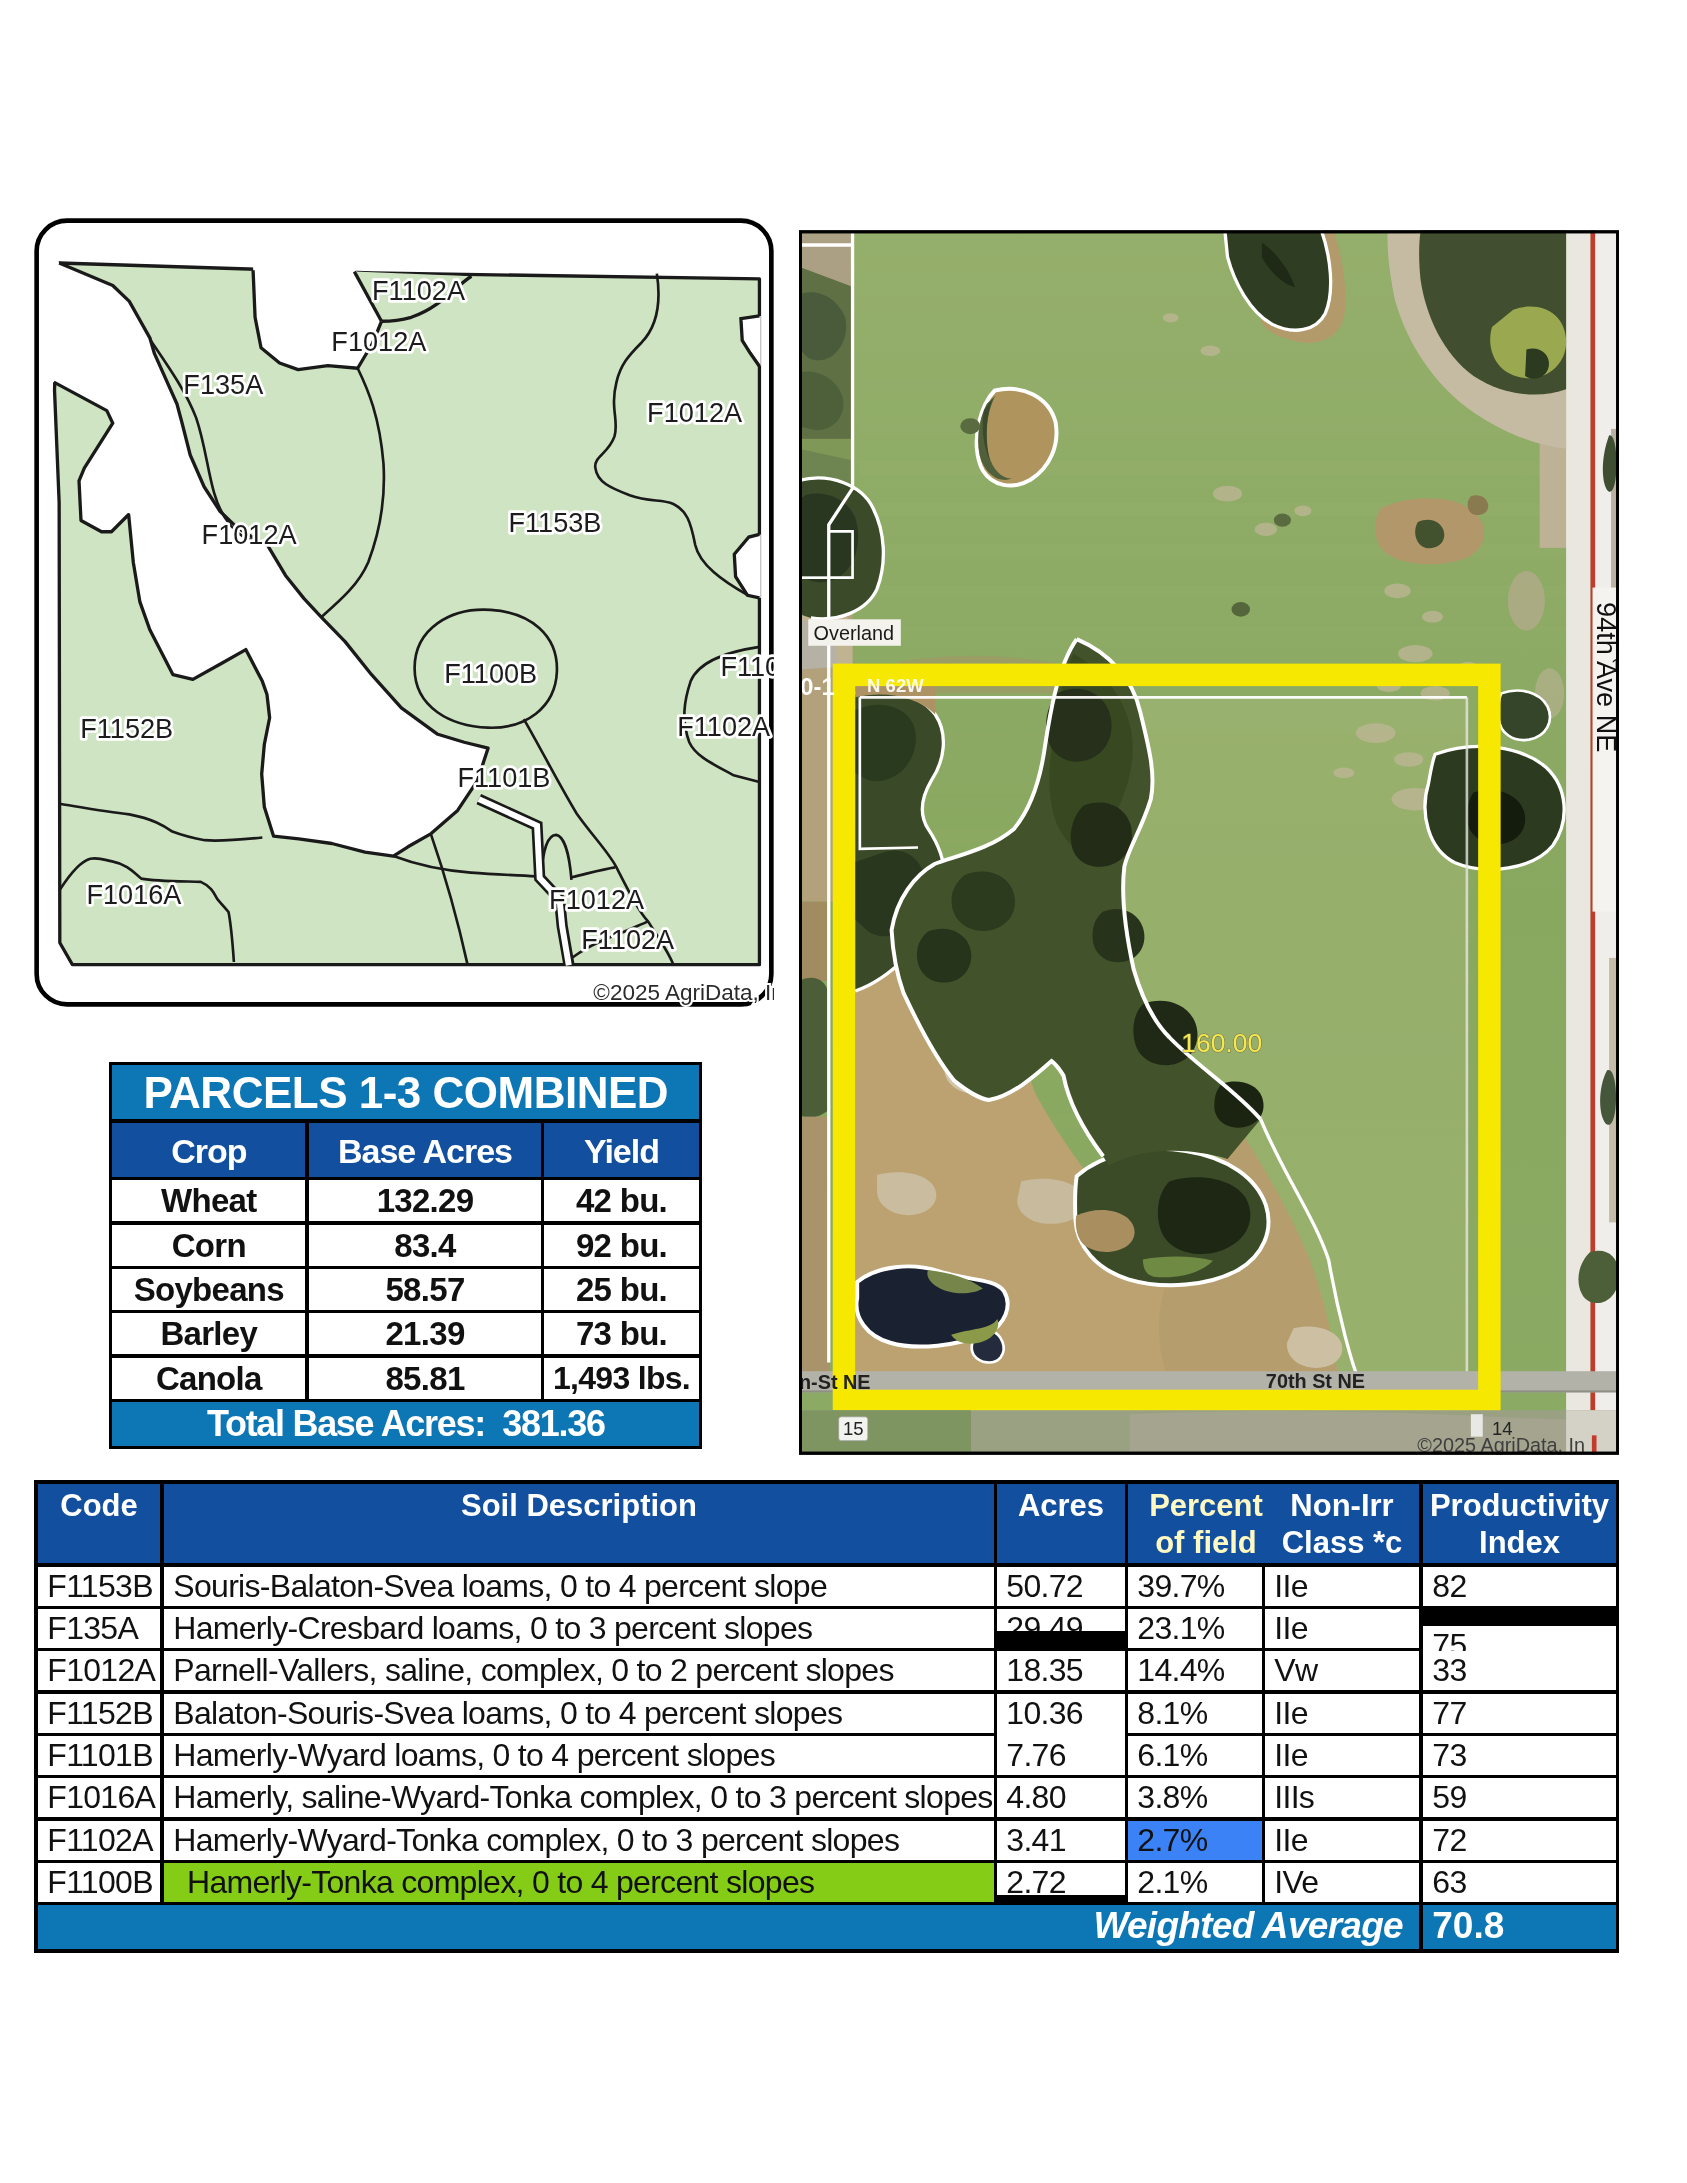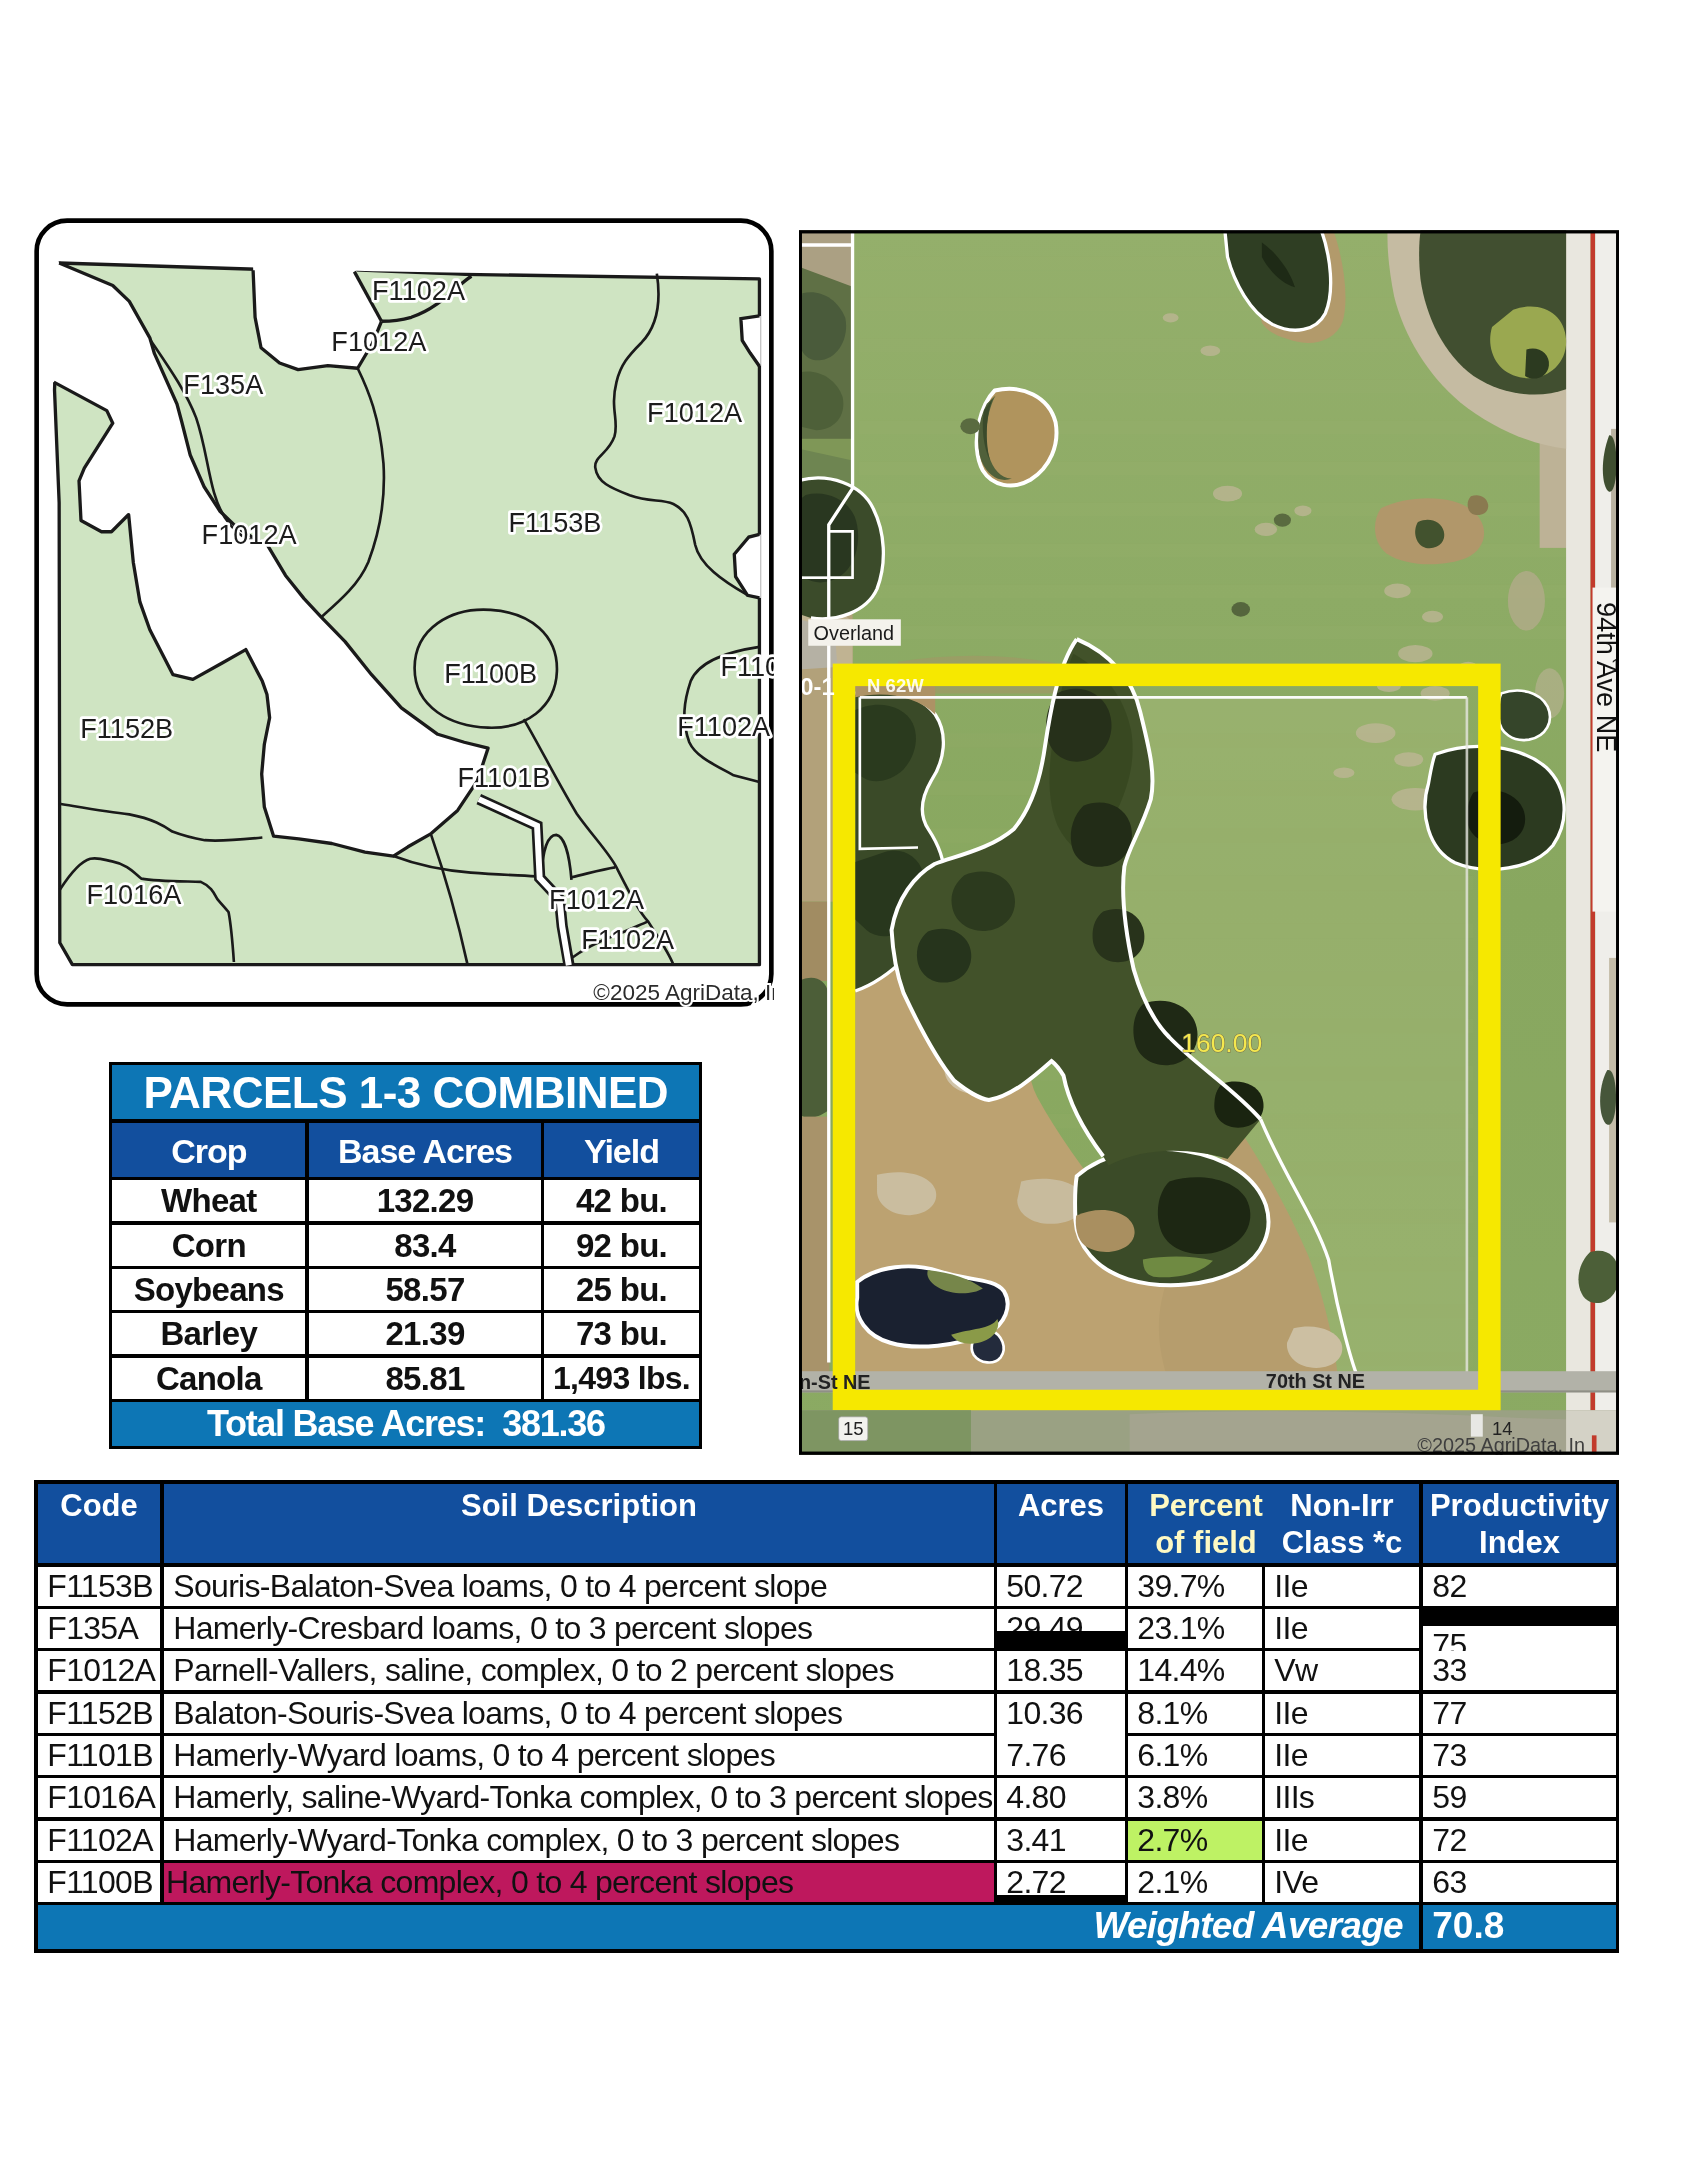--- a/index.html
+++ b/index.html
@@ -400,26 +400,26 @@
   <div class="cell" style="left:4px;top:298px;width:122px;height:39px;background:#fff;font-size:32px;text-align:left;line-height:38px;color:#111;padding-left:9.3px;letter-spacing:-0.7px;">F1016A</div>
   <div class="cell" style="left:130px;top:298px;width:830px;height:39px;background:#fff;font-size:32px;text-align:left;line-height:38px;color:#111;padding-left:9.3px;letter-spacing:-0.7px;">Hamerly, saline-Wyard-Tonka complex, 0 to 3 percent slopes</div>
   <div class="cell" style="left:963px;top:298px;width:128px;height:39px;background:#fff;font-size:32px;text-align:left;line-height:38px;color:#111;padding-left:9.3px;letter-spacing:-0.7px;">4.80</div>
   <div class="cell" style="left:1094px;top:298px;width:134px;height:39px;background:#fff;font-size:32px;text-align:left;line-height:38px;color:#111;padding-left:9.3px;letter-spacing:-0.7px;">3.8%</div>
   <div class="cell" style="left:1231px;top:298px;width:154px;height:39px;background:#fff;font-size:32px;text-align:left;line-height:38px;color:#111;padding-left:9.3px;letter-spacing:-0.7px;">IIIs</div>
   <div class="cell" style="left:1389px;top:298px;width:193px;height:39px;background:#fff;font-size:32px;text-align:left;line-height:38px;color:#111;padding-left:9.3px;letter-spacing:-0.7px;">59</div>
 
   <div class="cell" style="left:4px;top:341px;width:122px;height:39px;background:#fff;font-size:32px;text-align:left;line-height:38px;color:#111;padding-left:9.3px;letter-spacing:-0.7px;">F1102A</div>
   <div class="cell" style="left:130px;top:341px;width:830px;height:39px;background:#fff;font-size:32px;text-align:left;line-height:38px;color:#111;padding-left:9.3px;letter-spacing:-0.7px;">Hamerly-Wyard-Tonka complex, 0 to 3 percent slopes</div>
   <div class="cell" style="left:963px;top:341px;width:128px;height:39px;background:#fff;font-size:32px;text-align:left;line-height:38px;color:#111;padding-left:9.3px;letter-spacing:-0.7px;">3.41</div>
-  <div class="cell" style="left:1094px;top:341px;width:134px;height:39px;background:#bef264;font-size:32px;text-align:left;line-height:38px;color:#111;padding-left:9.3px;letter-spacing:-0.7px;">2.7%</div>
+  <div class="cell" style="left:1094px;top:341px;width:134px;height:39px;background:#3b82f6;font-size:32px;text-align:left;line-height:38px;color:#111;padding-left:9.3px;letter-spacing:-0.7px;">2.7%</div>
   <div class="cell" style="left:1231px;top:341px;width:154px;height:39px;background:#fff;font-size:32px;text-align:left;line-height:38px;color:#111;padding-left:9.3px;letter-spacing:-0.7px;">IIe</div>
   <div class="cell" style="left:1389px;top:341px;width:193px;height:39px;background:#fff;font-size:32px;text-align:left;line-height:38px;color:#111;padding-left:9.3px;letter-spacing:-0.7px;">72</div>
 
   <div class="cell" style="left:4px;top:383px;width:122px;height:39px;background:#fff;font-size:32px;text-align:left;line-height:38px;color:#111;padding-left:9.3px;letter-spacing:-0.7px;">F1100B</div>
-  <div class="cell" style="left:130px;top:383px;width:830px;height:39px;background:#be185d;font-size:32px;text-align:left;line-height:38px;color:#111;padding-left:2px;letter-spacing:-0.7px;">Hamerly-Tonka complex, 0 to 4 percent slopes</div>
+  <div class="cell" style="left:130px;top:383px;width:830px;height:39px;background:#84cc16;font-size:32px;text-align:left;line-height:38px;color:#111;padding-left:23px;letter-spacing:-0.7px;">Hamerly-Tonka complex, 0 to 4 percent slopes</div>
   <div class="cell" style="left:963px;top:383px;width:128px;height:32px;background:#fff;font-size:32px;text-align:left;line-height:38px;color:#111;padding-left:9.3px;letter-spacing:-0.7px;">2.72</div>
   <div class="cell" style="left:1094px;top:383px;width:134px;height:39px;background:#fff;font-size:32px;text-align:left;line-height:38px;color:#111;padding-left:9.3px;letter-spacing:-0.7px;">2.1%</div>
   <div class="cell" style="left:1231px;top:383px;width:154px;height:39px;background:#fff;font-size:32px;text-align:left;line-height:38px;color:#111;padding-left:9.3px;letter-spacing:-0.7px;">IVe</div>
   <div class="cell" style="left:1389px;top:383px;width:193px;height:39px;background:#fff;font-size:32px;text-align:left;line-height:38px;color:#111;padding-left:9.3px;letter-spacing:-0.7px;">63</div>
 
   <div class="cell" style="left:4px;top:425px;width:1381px;height:44px;background:#0d76b5;color:#fff;font-size:37px;font-weight:bold;font-style:italic;text-align:right;line-height:42px;padding-right:16px;letter-spacing:-0.7px;">Weighted Average</div>
   <div class="cell" style="left:1389px;top:425px;width:193px;height:44px;background:#0d76b5;color:#fff;font-size:37px;font-weight:bold;text-align:left;line-height:42px;padding-left:9.3px;">70.8</div>
 </div>
 
 

